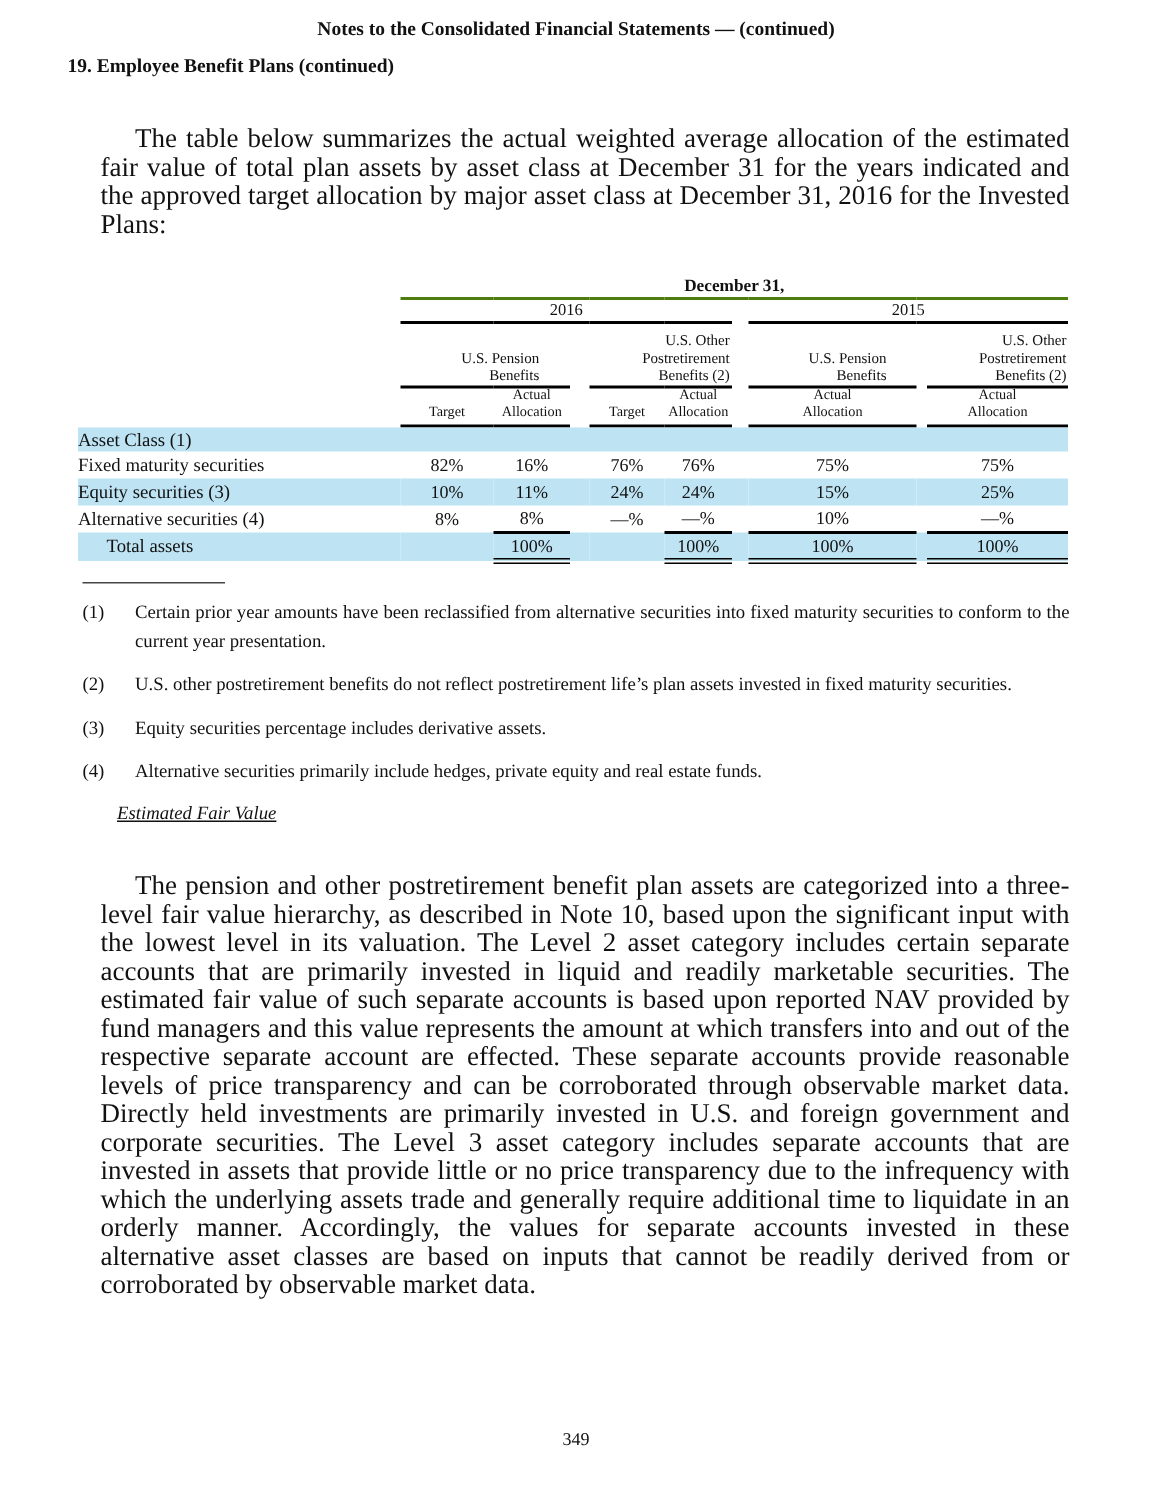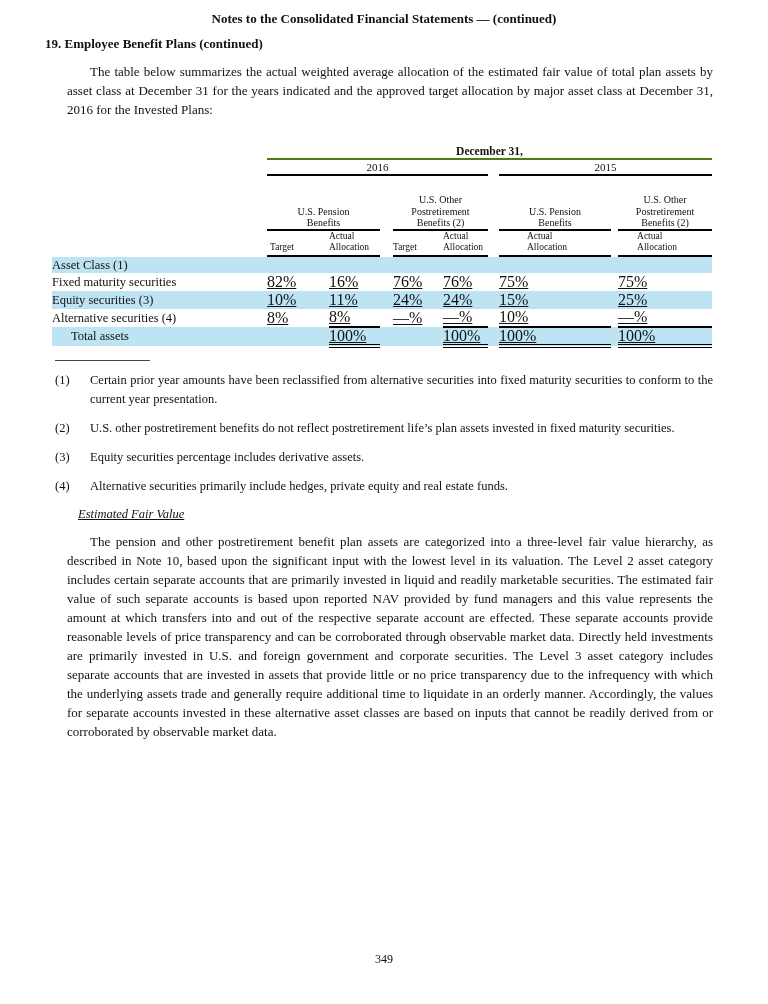--- a/index.html
+++ b/index.html
@@ -11,22 +11,22 @@
     font-family: "Liberation Serif", serif;
     color: #111111;
   }
   .center { text-align: center; }
 
   .company-title { margin-top: 16px; font-size: 13px; font-weight: bold; text-align: center; }
   .doc-title { margin-top: 11px; font-size: 13px; font-weight: bold; text-align: center; }
   .section-heading { margin: 9px 0 0 45px; font-size: 13px; font-weight: bold; }
 
   .body-par {
-    margin: 10px 55px 0 67px;
-    font-size: 13px;
+    margin: 31px 55px 0 67px;
+    font-size: 18px;
     line-height: 19px;
     text-align: justify;
     text-indent: 23px;
   }
 
   
   table.alloc {
     border-collapse: collapse;
     table-layout: fixed;
     width: 660px;
@@ -37,32 +37,32 @@
   table.alloc th, table.alloc td { padding: 0; font-weight: normal; }
 
   .r-date th { height: 18px; vertical-align: bottom; font-size: 11.5px; font-weight: bold; padding-bottom: 3px; }
   .r-date .span-rule { border-bottom: 2px solid #4d7c0f; font-weight: bold; }
 
   .r-year th { height: 14px; vertical-align: bottom; font-size: 11px; font-weight: bold; padding-bottom: 1px; text-align: center; }
   .r-year .span-rule { border-bottom: 2px solid #000; }
 
   .r-grp th { vertical-align: bottom; font-size: 10px; font-weight: bold; line-height: 11.5px; text-align: center; padding-bottom: 3px; }
   .r-grp .span-rule { border-bottom: 2px solid #000; }
-  .r-grp .hw { margin: 0 auto; padding-top: 18px; }
+  .r-grp .hw { margin: 0 auto; padding-top: 6px; text-align: right; }
   .hw-narrow { max-width: 72px; }
   .hw-wide { max-width: 92px; }
 
-  .r-colh th { vertical-align: bottom; font-size: 9.5px; font-weight: bold; line-height: 11px; text-align: left; padding: 3px 2px 0 2px; height: 25px; }
+  .r-colh th { vertical-align: bottom; font-size: 9.5px; font-weight: bold; line-height: 11px; text-align: center; padding: 3px 2px 0 2px; height: 25px; }
   .r-colh .cr { border-bottom: 2px solid #000; padding-bottom: 2px; }
   .r-colh .cw { max-width: 56px; margin: 0 auto; }
 
   tr.shade { background: var(--shade, #BEE4F4); }
   td.rowlbl { font-size: 12.5px; padding-left: 4px; height: 18px; vertical-align: middle; }
   td.seclbl { font-size: 12.5px; font-weight: bold; padding-left: 4px; height: 16px; vertical-align: middle; }
-  td.val { text-align: left; padding-right: 6px; font-size: 16px; vertical-align: middle; text-decoration: underline; }
+  td.val { text-align: center; padding-right: 6px; font-size: 12px; vertical-align: middle; }
   tr.datarow { height: 18px; }
 
   tr.totalrow { height: 19px; }
   tr.totalrow td.rowlbl { padding-left: 19px; }
   td.total-cell {
     border-top: 2px solid #000;
     border-bottom: 4px double #000;
   }
 
   

